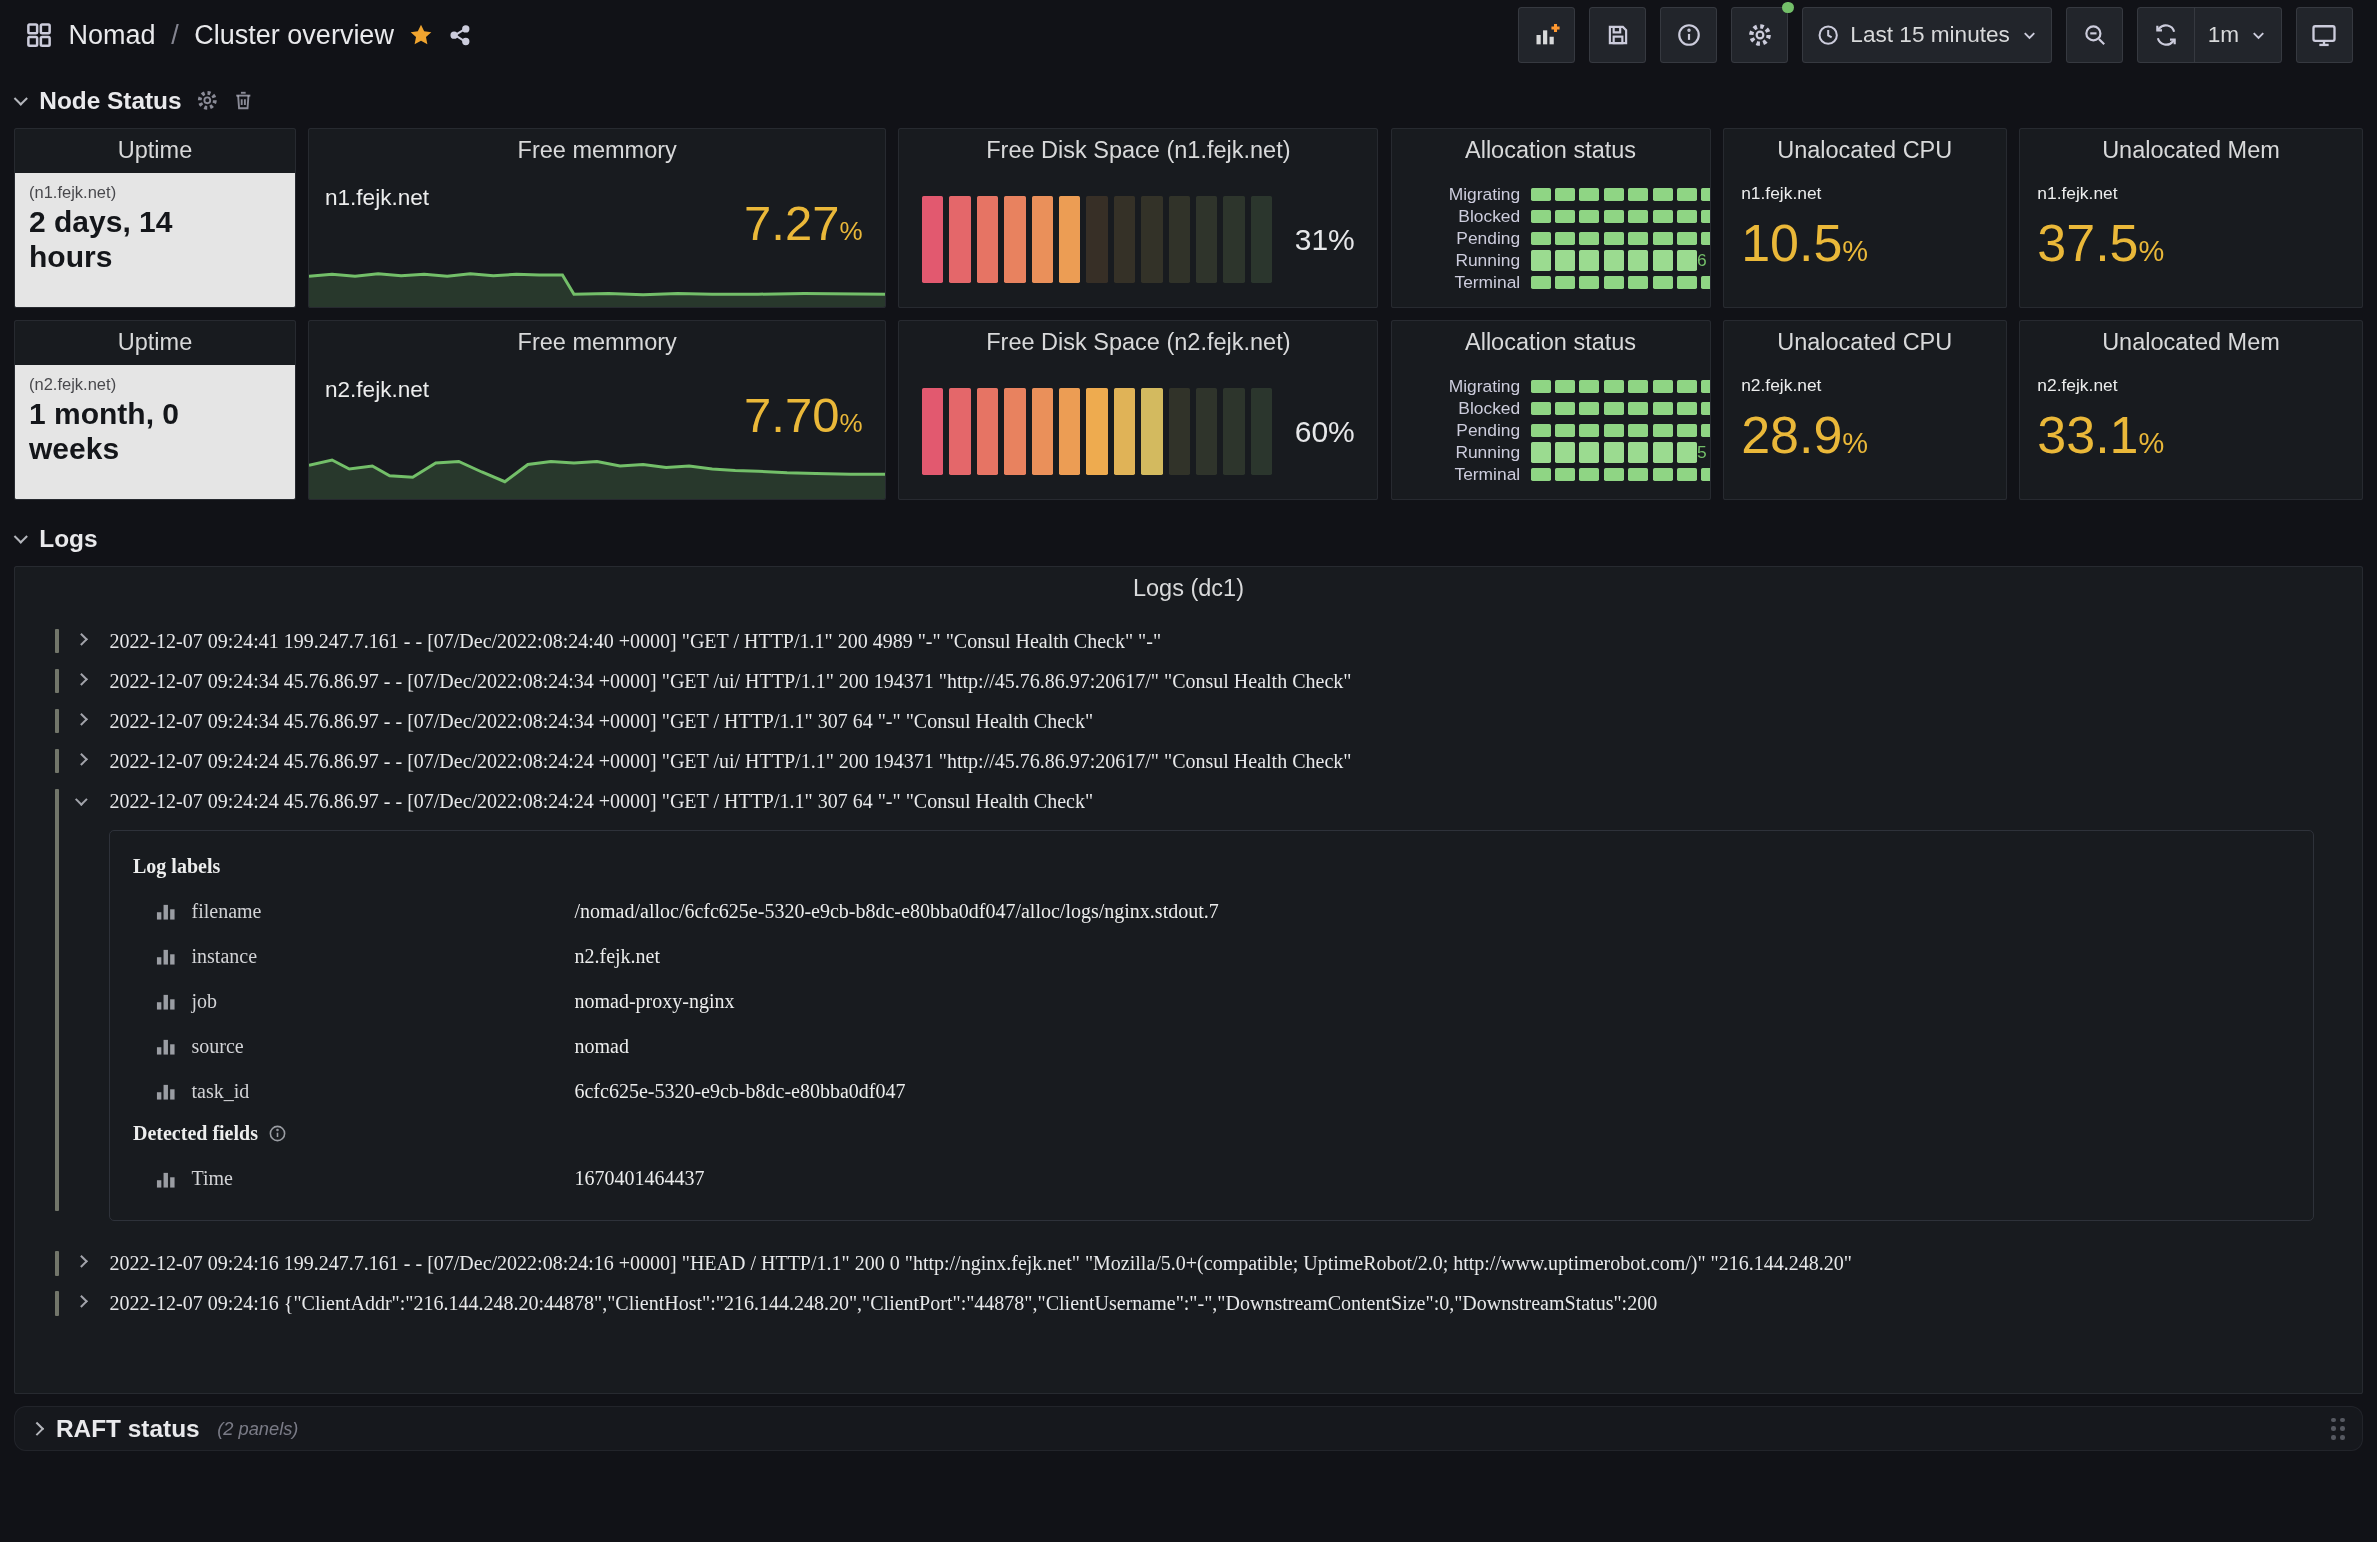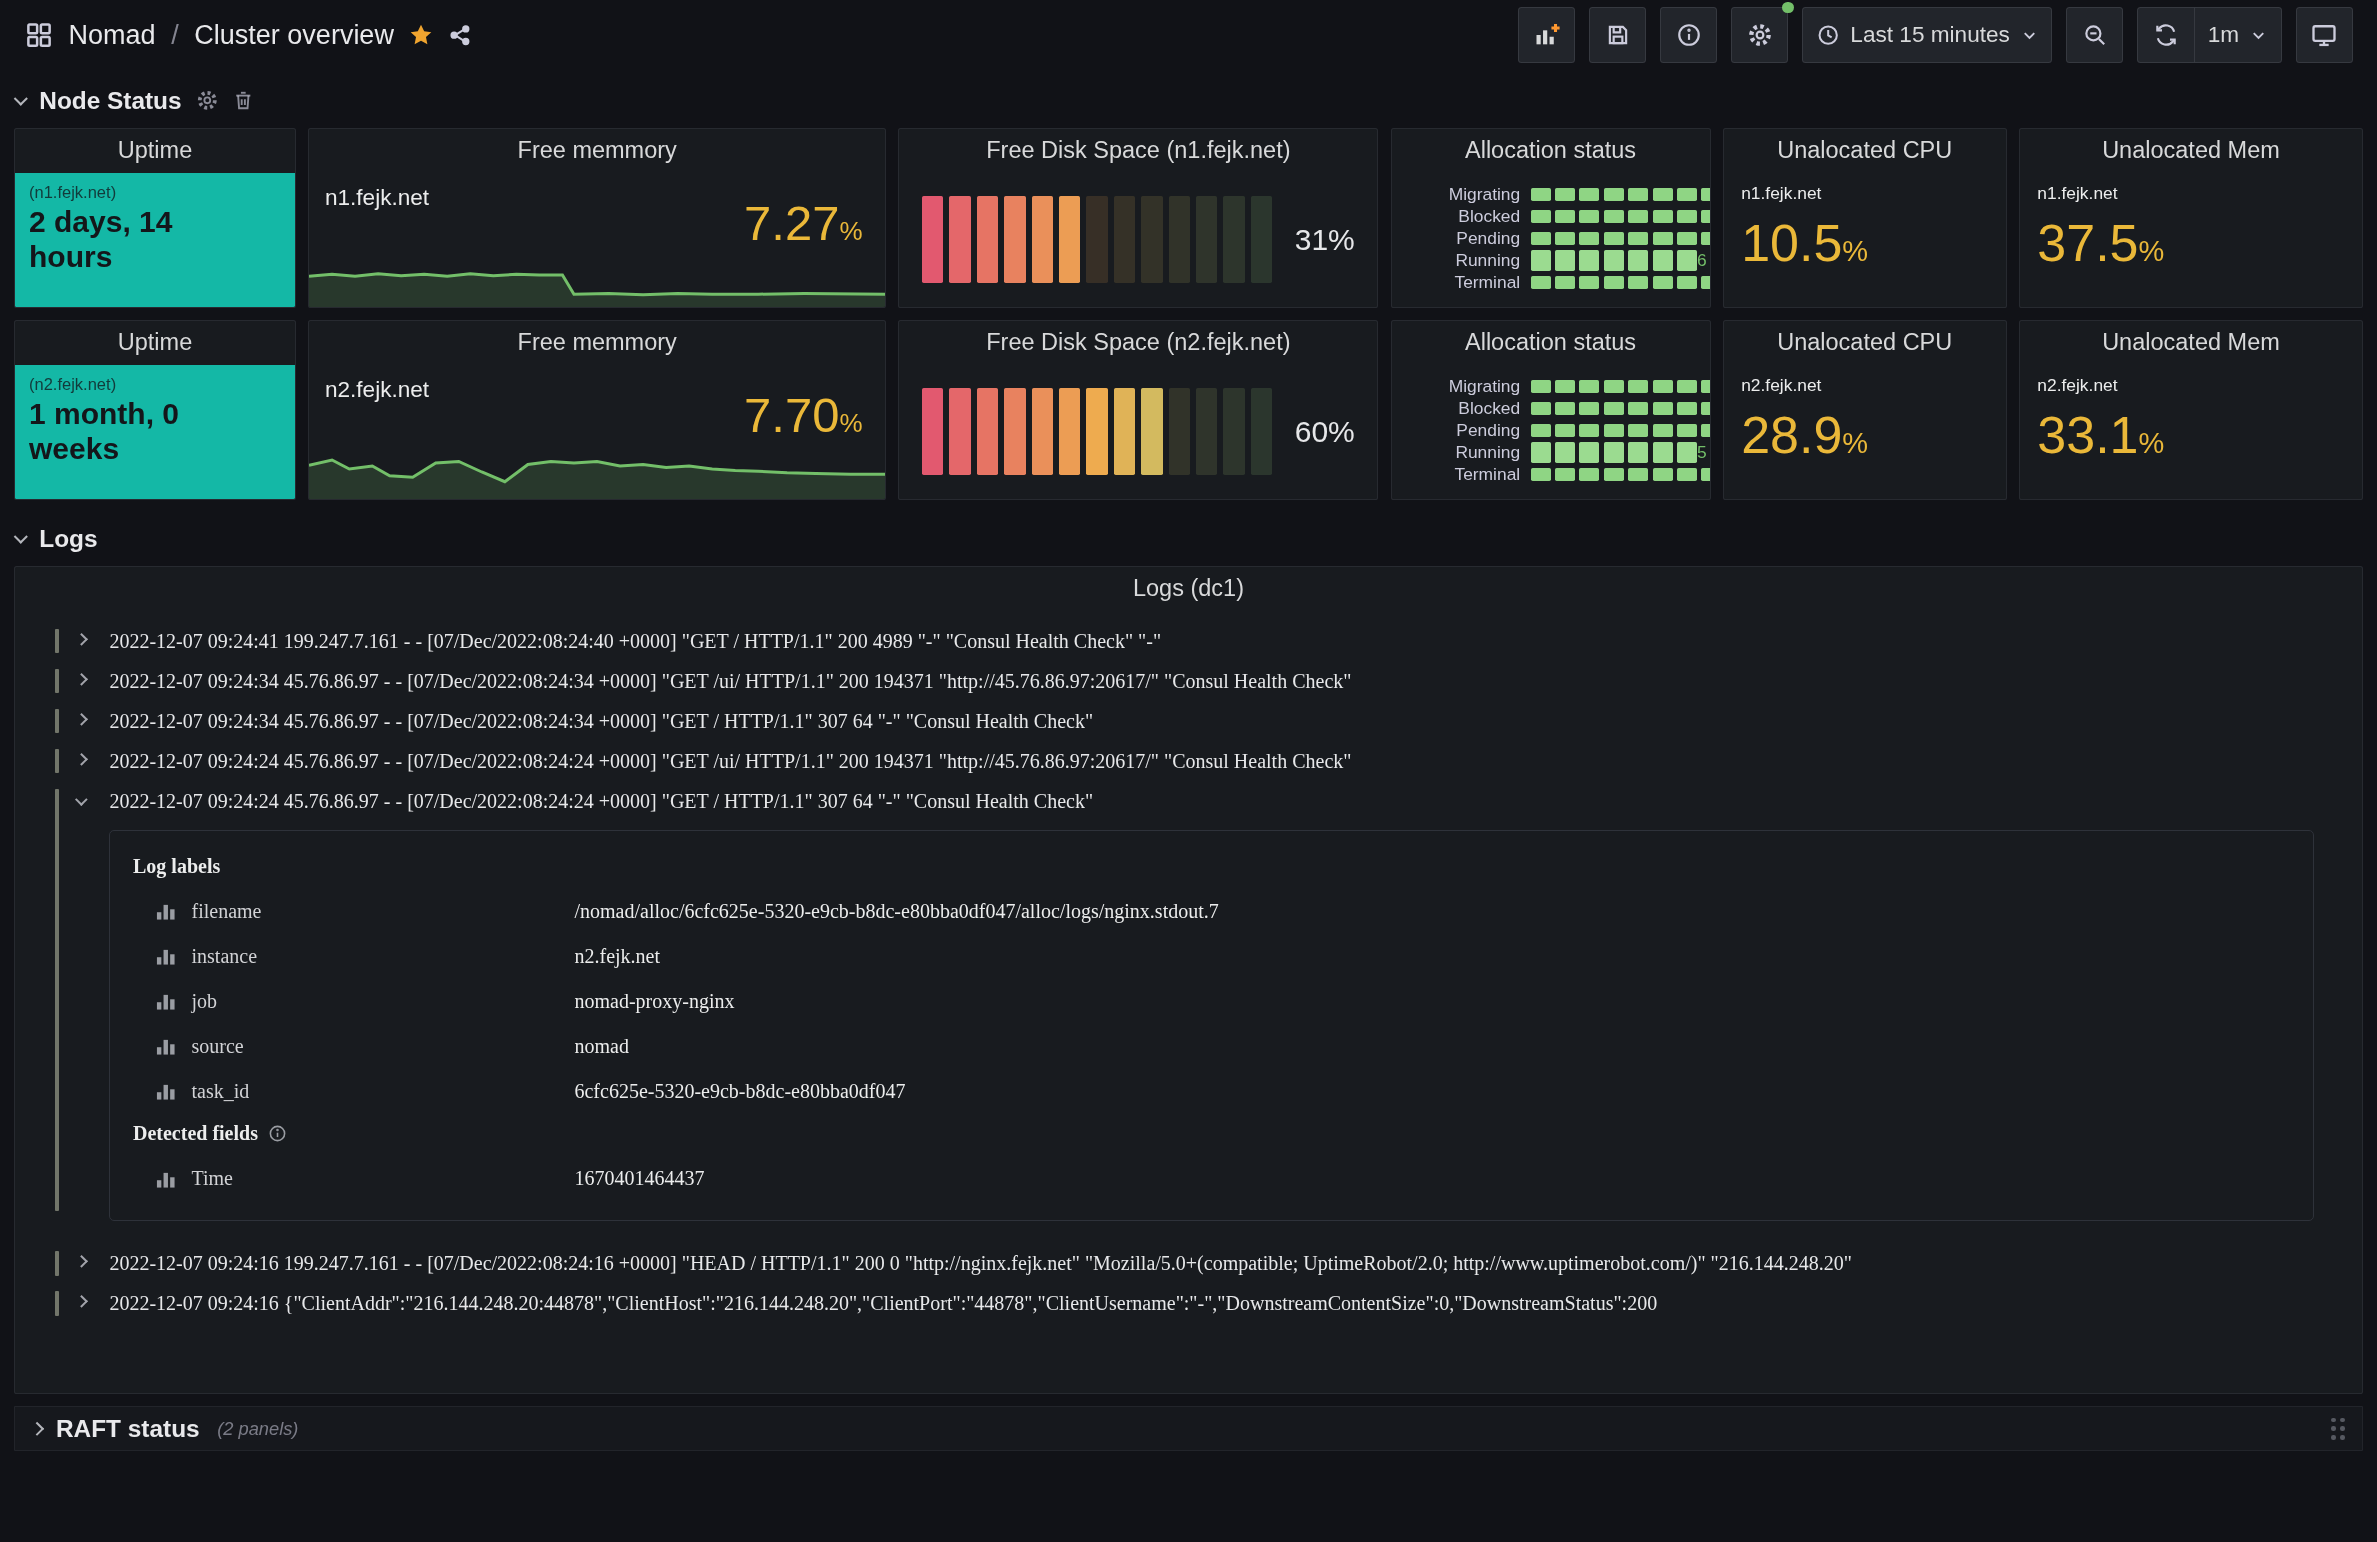--- a/index.html
+++ b/index.html
@@ -41,21 +41,21 @@
   
   .stat-row{display:flex;gap:12.2px;margin:0 14px 12.2px;height:180px}
   .panel{background:var(--panel-bg);border:0.9px solid var(--panel-border);border-radius:2.6px;
          display:flex;flex-direction:column;overflow:hidden}
   .panel-title{height:44px;flex:none;display:flex;align-items:center;justify-content:center;
                font-size:23.5px;font-weight:500;color:#d8d9da;white-space:nowrap}
   .panel-body{flex:1;position:relative}
   .w-uptime{width:282px}.w-mem{width:578px}.w-disk{width:480px}.w-alloc{width:320px}.w-cpu{width:284px}.w-umem{flex:1}
 
   
-  .uptime-body{background:#14b8a6;padding:10.4px 14px}
+  .uptime-body{background:#e5e5e5;padding:10.4px 14px}
   .uptime-inst{font-size:16.5px;color:rgba(17,18,23,0.75);margin-bottom:1.7px}
   .uptime-val{font-size:30px;font-weight:700;color:#14161a;line-height:1.18;max-width:222px}
 
   
   .mem-inst{position:absolute;top:12.2px;left:15.7px;font-size:22.6px;color:#eceded}
   .mem-val{position:absolute;top:22.6px;right:22.6px;font-size:49px;font-weight:500;color:var(--yellow)}
   .unit{font-size:26px;font-weight:500}
   .spark{position:absolute;left:0;right:0;bottom:0;height:64px}
   .spark svg{width:100%;height:100%}
 
@@ -95,21 +95,21 @@
   .msg{flex:1;word-break:break-all}
   .detail{border:0.9px solid #2e323a;border-radius:5px;margin:8.7px 31px 22.6px 0;padding:15.7px 22.6px 19px}
   .dheading{font-weight:700;color:#eceded;font-size:20px;margin:8.7px 0 10.4px;display:flex;align-items:center;gap:10.4px}
   .drow{display:flex;align-items:center;min-height:45px}
   .dicon{flex:none;width:23.5px;margin:0 14px 0 21px;color:#9a9da3}
   .dkey{flex:none;width:383px;color:#d2d3d6}
   .dval{color:#eceded;word-break:break-all}
 
   
   .raft{margin:12.2px 14px 0;height:45px;background:#16181d;border:0.9px solid rgba(204,204,220,0.07);
-        border-radius:1px;display:flex;align-items:center;gap:14px;padding:0 17.4px}
+        border-radius:12px;display:flex;align-items:center;gap:14px;padding:0 17.4px}
   .drag-dots{margin-left:auto;display:grid;grid-template-columns:4.4px 4.4px;grid-auto-rows:4.4px;gap:4.4px}
   .drag-dots i{background:#565961;border-radius:50%}
 </style>
 </head>
 <body>
 
 <div class="nav">
   <div class="nav-left">
     <span class="icon">
       <svg width="30" height="30" viewBox="0 0 24 24" fill="none" stroke="currentColor" stroke-width="2">

